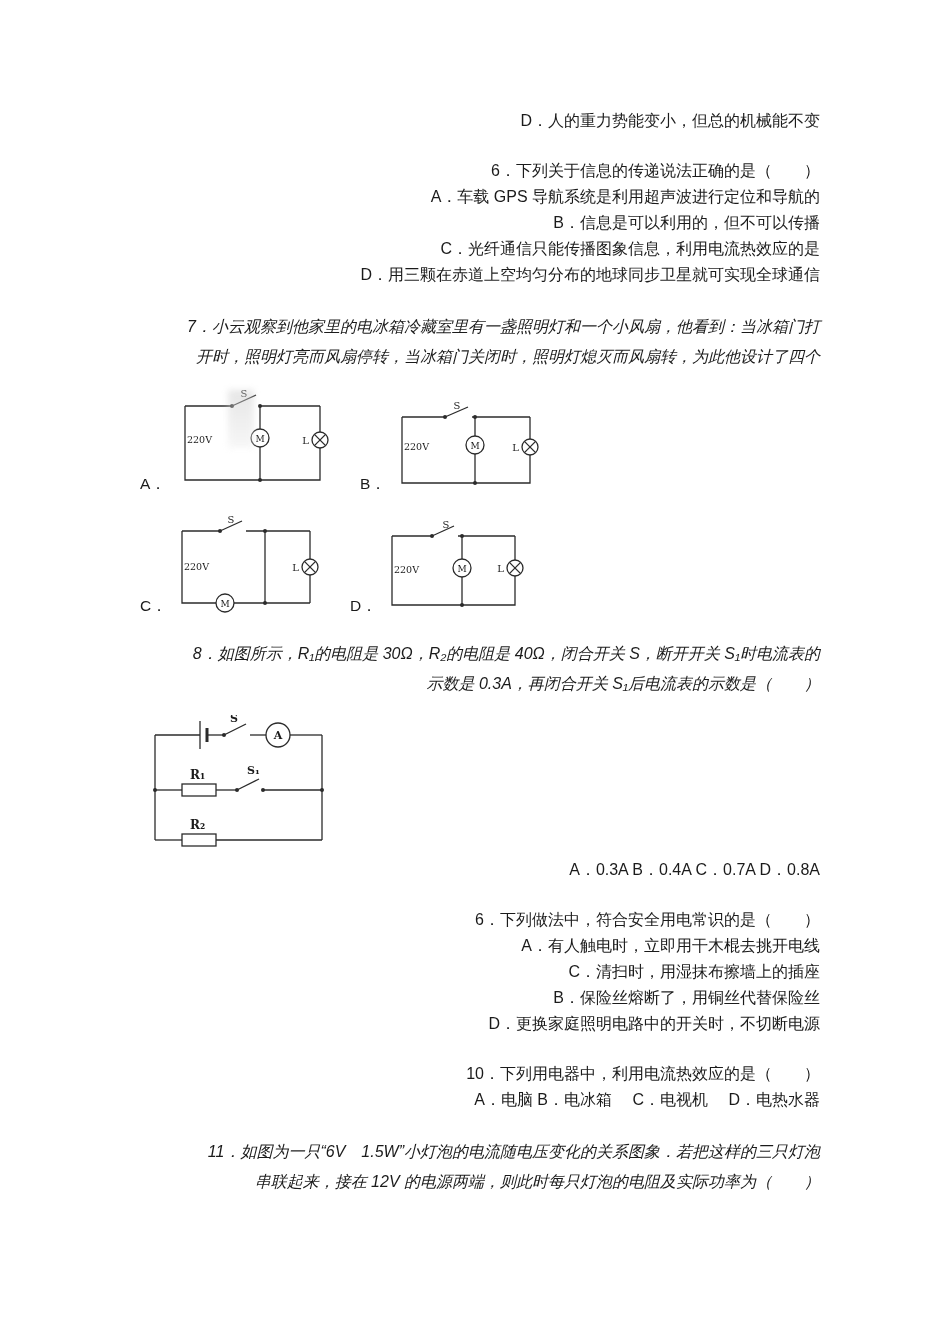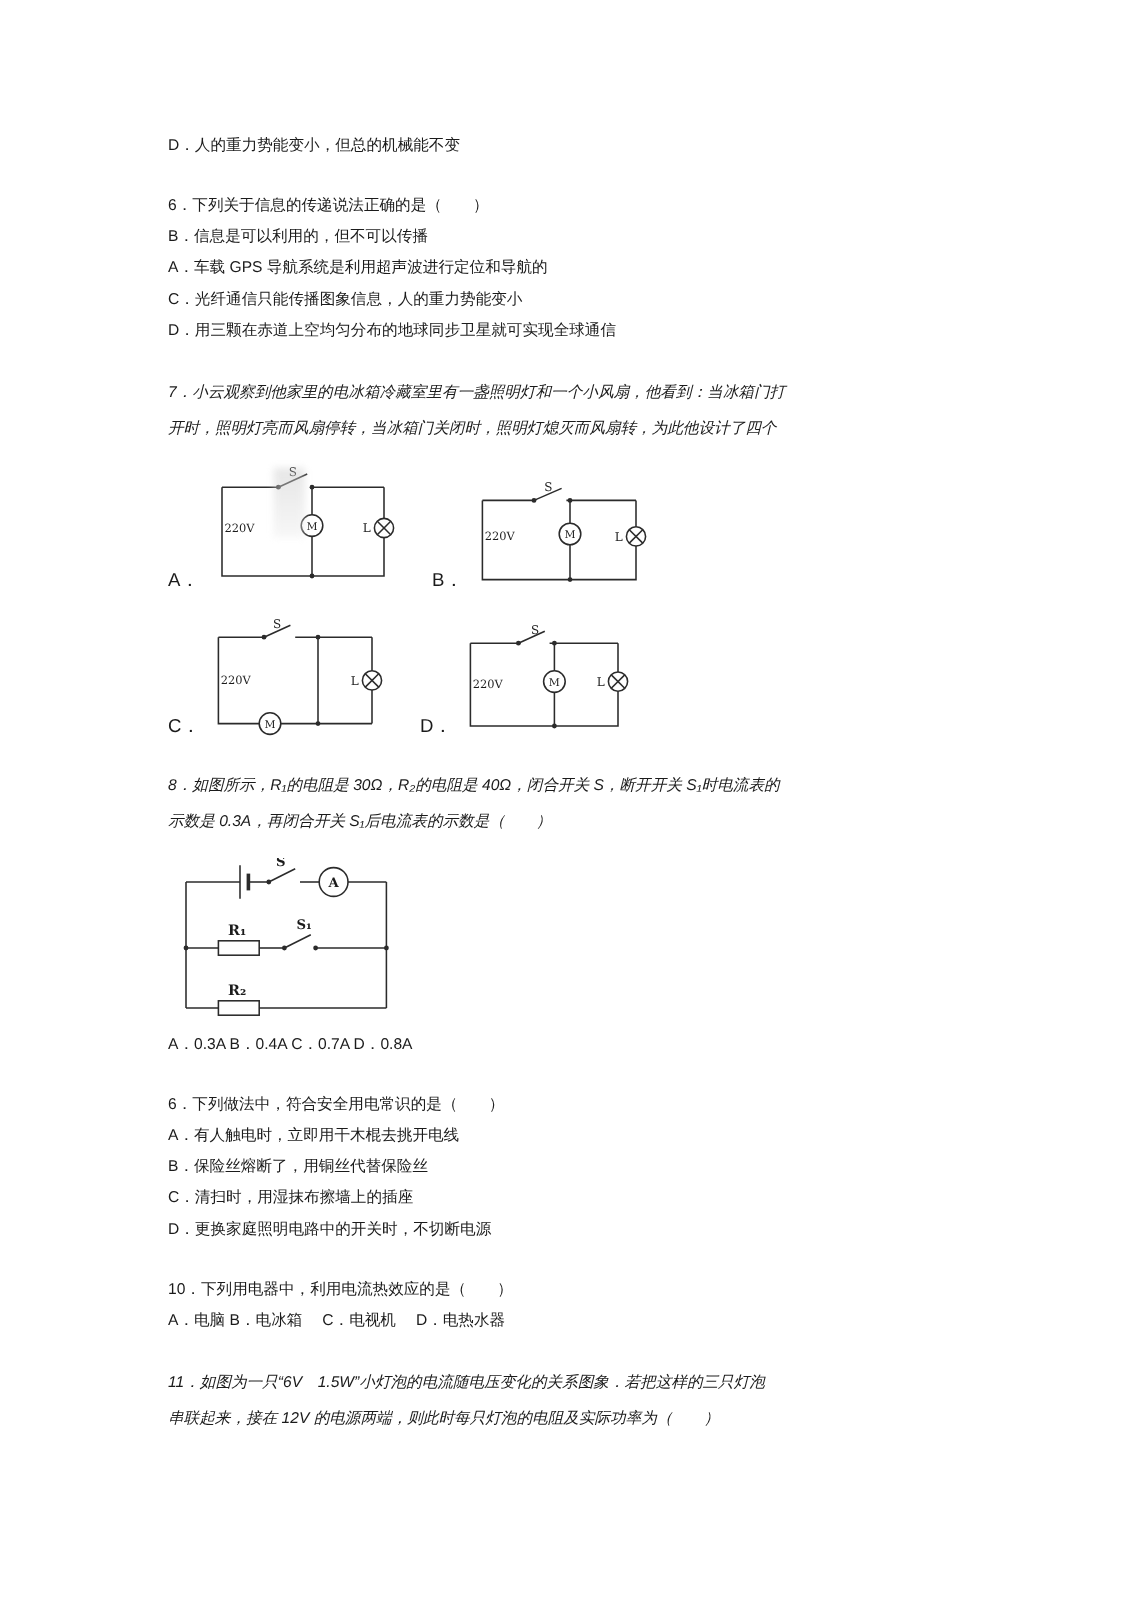--- a/index.html
+++ b/index.html
@@ -5,21 +5,21 @@
   * { box-sizing: border-box; }
   html, body { margin: 0; padding: 0; }
   body {
     width: 950px; height: 1344px;
     background: #ffffff;
     color: #1b1b1b;
     font-family: "Liberation Sans", "DejaVu Sans", sans-serif;
     overflow: hidden;
   }
   .page { padding: 108px 130px 40px 140px; }
-  .line { font-size: 13px; line-height: 26px; margin: 0; }
+  .line { font-size: 16px; line-height: 26px; margin: 0; text-align: right; }
   .stem { line-height: 30px; font-style: italic; }
   .q { margin-top: 24px; }
   .figure-q7 { margin-top: 10px; }
   .circuit-row { display: flex; align-items: flex-end; gap: 30px; margin-top: 16px; }
   .circuit-cell { display: flex; align-items: flex-end; position: relative; }
   .opt-label { font-size: 15.5px; line-height: 18px; width: 30px; flex: 0 0 30px; }
   .figure-q8 { margin-top: 16px; }
   svg.circuit { display: block; }
   svg .wire { stroke: #2b2b2b; stroke-width: 1.3; fill: none; }
   svg .thick { stroke-width: 3; }
@@ -34,23 +34,23 @@
 </style>
 </head>
 <body>
 
 <div class="page">
 
   <p class="line">D．人的重力势能变小，但总的机械能不变</p>
 
   <div class="q">
     <p class="line">6．下列关于信息的传递说法正确的是（　　）</p>
+    <p class="line">A．车载 GPS 导航系统是利用超声波进行定位和导航的</p>
     <p class="line">B．信息是可以利用的，但不可以传播</p>
-    <p class="line">A．车载 GPS 导航系统是利用超声波进行定位和导航的</p>
-    <p class="line">C．光纤通信只能传播图象信息，人的重力势能变小</p>
+    <p class="line">C．光纤通信只能传播图象信息，利用电流热效应的是</p>
     <p class="line">D．用三颗在赤道上空均匀分布的地球同步卫星就可实现全球通信</p>
   </div>
 
   <div class="q">
     <p class="line stem">7．小云观察到他家里的电冰箱冷藏室里有一盏照明灯和一个小风扇，他看到：当冰箱门打</p>
     <p class="line stem">开时，照明灯亮而风扇停转，当冰箱门关闭时，照明灯熄灭而风扇转，为此他设计了四个</p>
 
     <div class="figure-q7">
       <div class="circuit-row">
 
@@ -198,22 +198,22 @@
         <text x="50" y="114" font-size="12" class="comp">R₂</text>
       </svg>
     </div>
 
     <p class="line" style="margin-top:2px">A．0.3A B．0.4A C．0.7A D．0.8A</p>
   </div>
 
   <div class="q">
     <p class="line">6．下列做法中，符合安全用电常识的是（　　）</p>
     <p class="line">A．有人触电时，立即用干木棍去挑开电线</p>
+    <p class="line">C．清扫时，用湿抹布擦墙上的插座</p>
     <p class="line">B．保险丝熔断了，用铜丝代替保险丝</p>
-    <p class="line">C．清扫时，用湿抹布擦墙上的插座</p>
     <p class="line">D．更换家庭照明电路中的开关时，不切断电源</p>
   </div>
 
   <div class="q">
     <p class="line">10．下列用电器中，利用电流热效应的是（　　）</p>
     <p class="line">A．电脑 B．电冰箱　 C．电视机　 D．电热水器</p>
   </div>
 
   <div class="q">
     <p class="line stem">11．如图为一只“6V　1.5W”小灯泡的电流随电压变化的关系图象．若把这样的三只灯泡</p>

